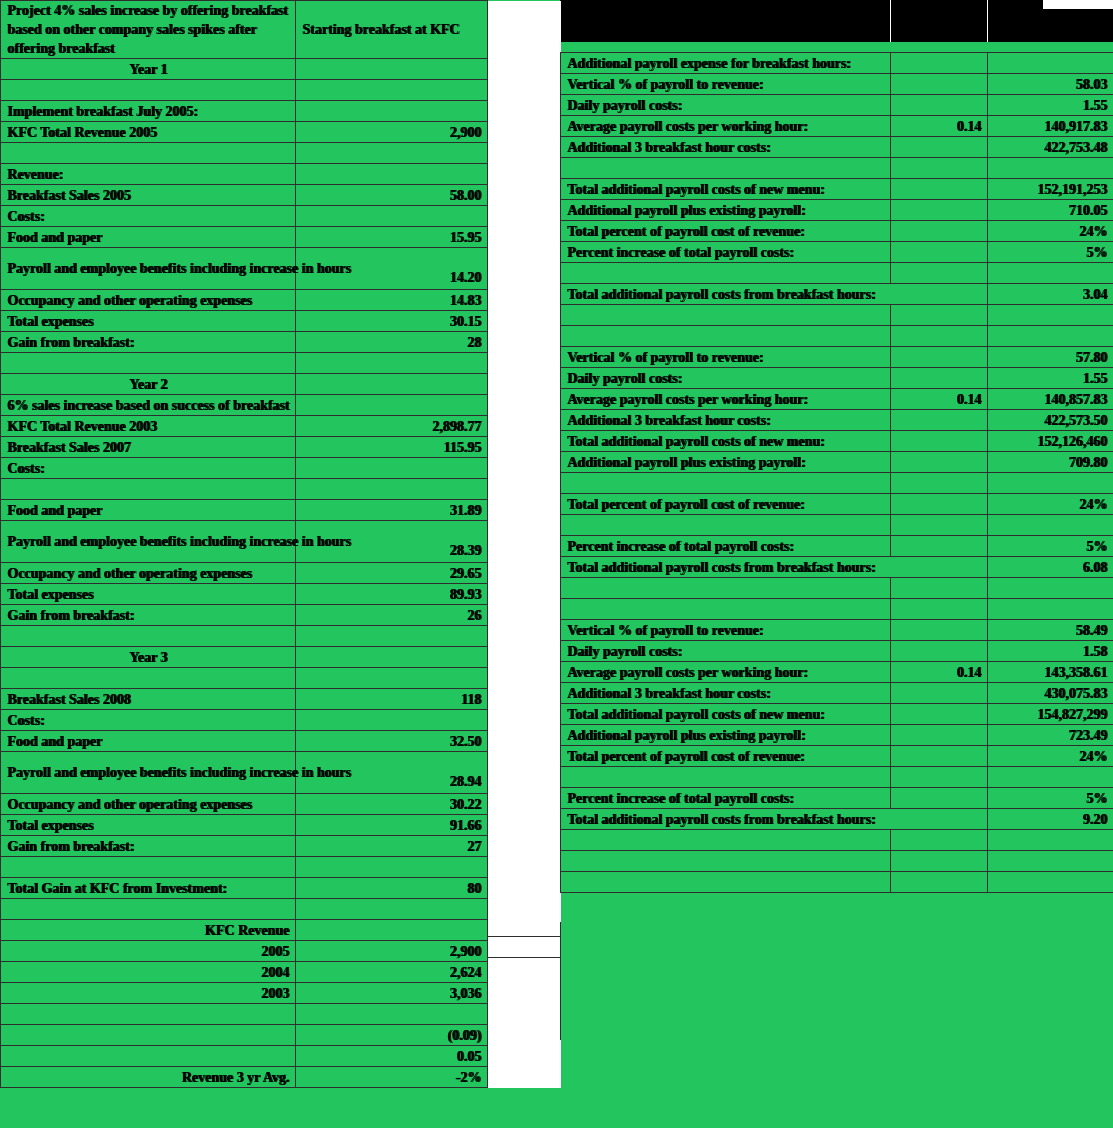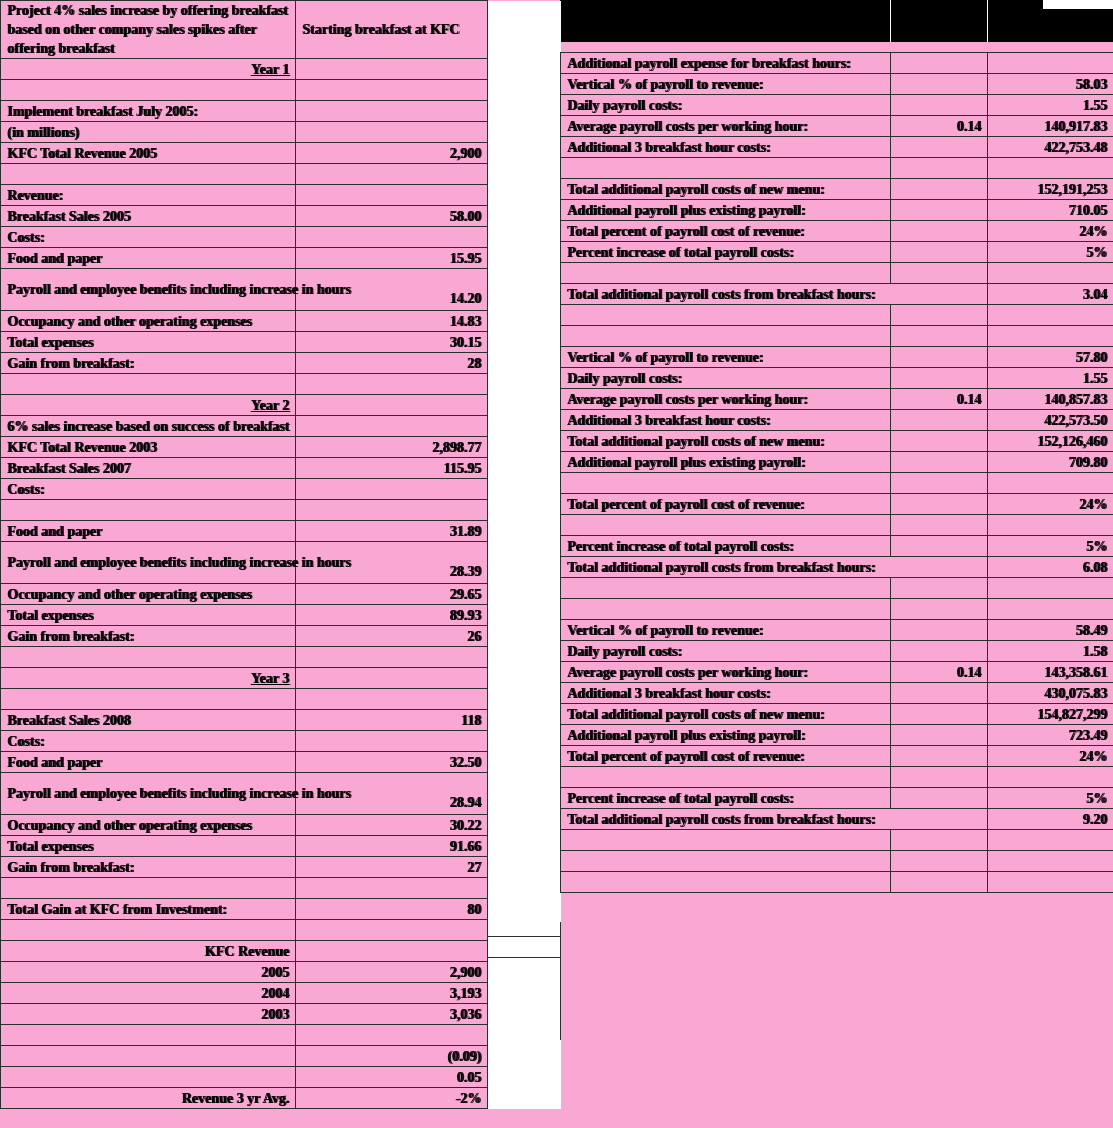--- a/index.html
+++ b/index.html
@@ -1,26 +1,26 @@
 <!DOCTYPE html>
 <html><head>
 <meta charset="utf-8">
 <style>
   html,body{margin:0;padding:0;background:#ffffff;}
-  .canvas{position:relative;width:1113px;height:1128px;background:#f9a8d4;overflow:hidden;
+  .canvas{position:relative;width:1113px;height:1128px;background:#22c55e;overflow:hidden;
           font-family:"Liberation Serif","DejaVu Serif",serif;font-weight:bold;color:#000;}
   table{border-collapse:collapse;table-layout:fixed;position:absolute;}
   td{border:1px solid #2e2e2e;padding:0 6px;font-size:14px;line-height:19px;
      vertical-align:middle;white-space:nowrap;overflow:visible;
      text-shadow:1.3px 0 0 rgba(0,0,0,0.85);}
   tr{height:21px;}
   tr.h58{height:58px;}
   tr.h42{height:42px;}
   td.num{text-align:right;}
-  td.ac{text-align:right;text-decoration:underline;}
+  td.ac{text-align:center;}
   td.ar{text-align:right;padding-left:19px;}
   td.gap{border:none;background:#ffffff;}
   td.wrap{white-space:normal;vertical-align:middle;}
   td.vbot{vertical-align:bottom;padding-bottom:2px;}
   #left-table{left:0;top:0;width:560px;}
   #right-table{left:560px;top:52px;width:553px;}
   .topstrip{position:absolute;left:560px;top:0;width:553px;height:42px;background:#000;}
   .topstrip .vline{position:absolute;top:0;width:1px;height:42px;background:#fff;}
   .topstrip .notch{position:absolute;right:0;top:0;width:70px;height:9px;background:#fff;}
   .gapbox{position:absolute;left:487px;top:936px;width:72px;height:20px;border:1px solid #2e2e2e;background:#fff;}
@@ -58,25 +58,20 @@
           <td></td>
           <td class="num"></td>
           <td class="gap"></td>
         </tr>
         <tr>
           <td>Implement breakfast July 2005:</td>
           <td class="num"></td>
           <td class="gap"></td>
         </tr>
         <tr>
-          <td>(in millions)</td>
-          <td class="num"></td>
-          <td class="gap"></td>
-        </tr>
-        <tr>
           <td>KFC Total Revenue 2005</td>
           <td class="num">2,900</td>
           <td class="gap"></td>
         </tr>
         <tr>
           <td></td>
           <td class="num"></td>
           <td class="gap"></td>
         </tr>
         <tr>
@@ -249,21 +244,21 @@
           <td class="num"></td>
           <td class="gap"></td>
         </tr>
         <tr>
           <td class="ar">2005</td>
           <td class="num">2,900</td>
           <td class="gap"></td>
         </tr>
         <tr>
           <td class="ar">2004</td>
-          <td class="num">3,193</td>
+          <td class="num">2,624</td>
           <td class="gap"></td>
         </tr>
         <tr>
           <td class="ar">2003</td>
           <td class="num">3,036</td>
           <td class="gap"></td>
         </tr>
         <tr>
           <td></td>
           <td class="num"></td>

